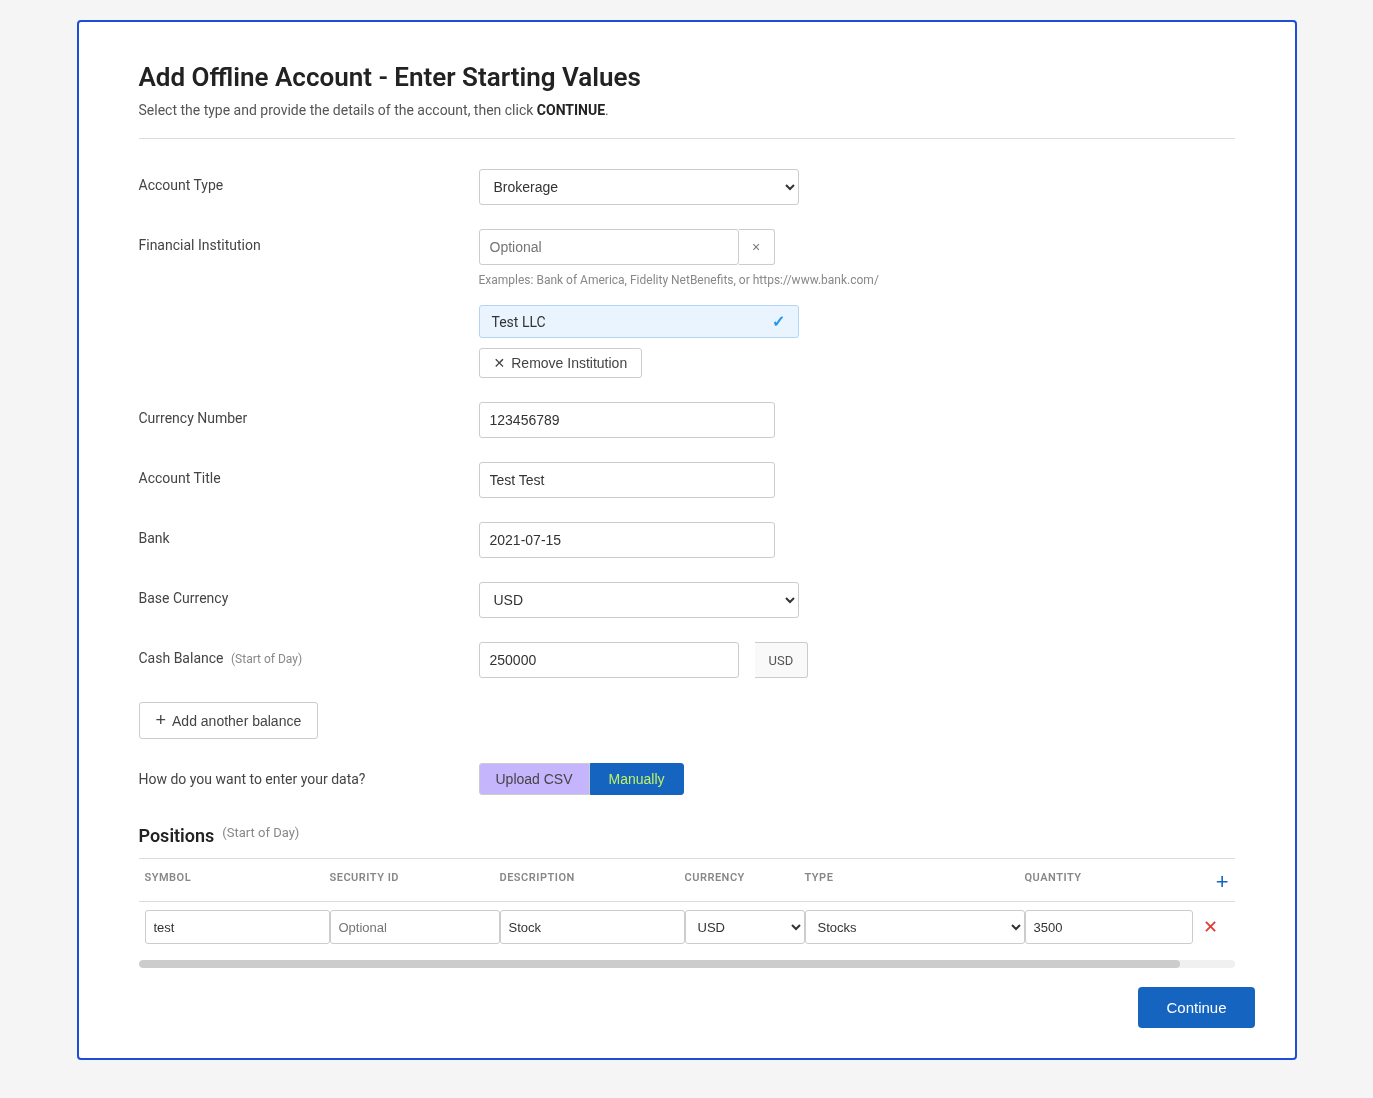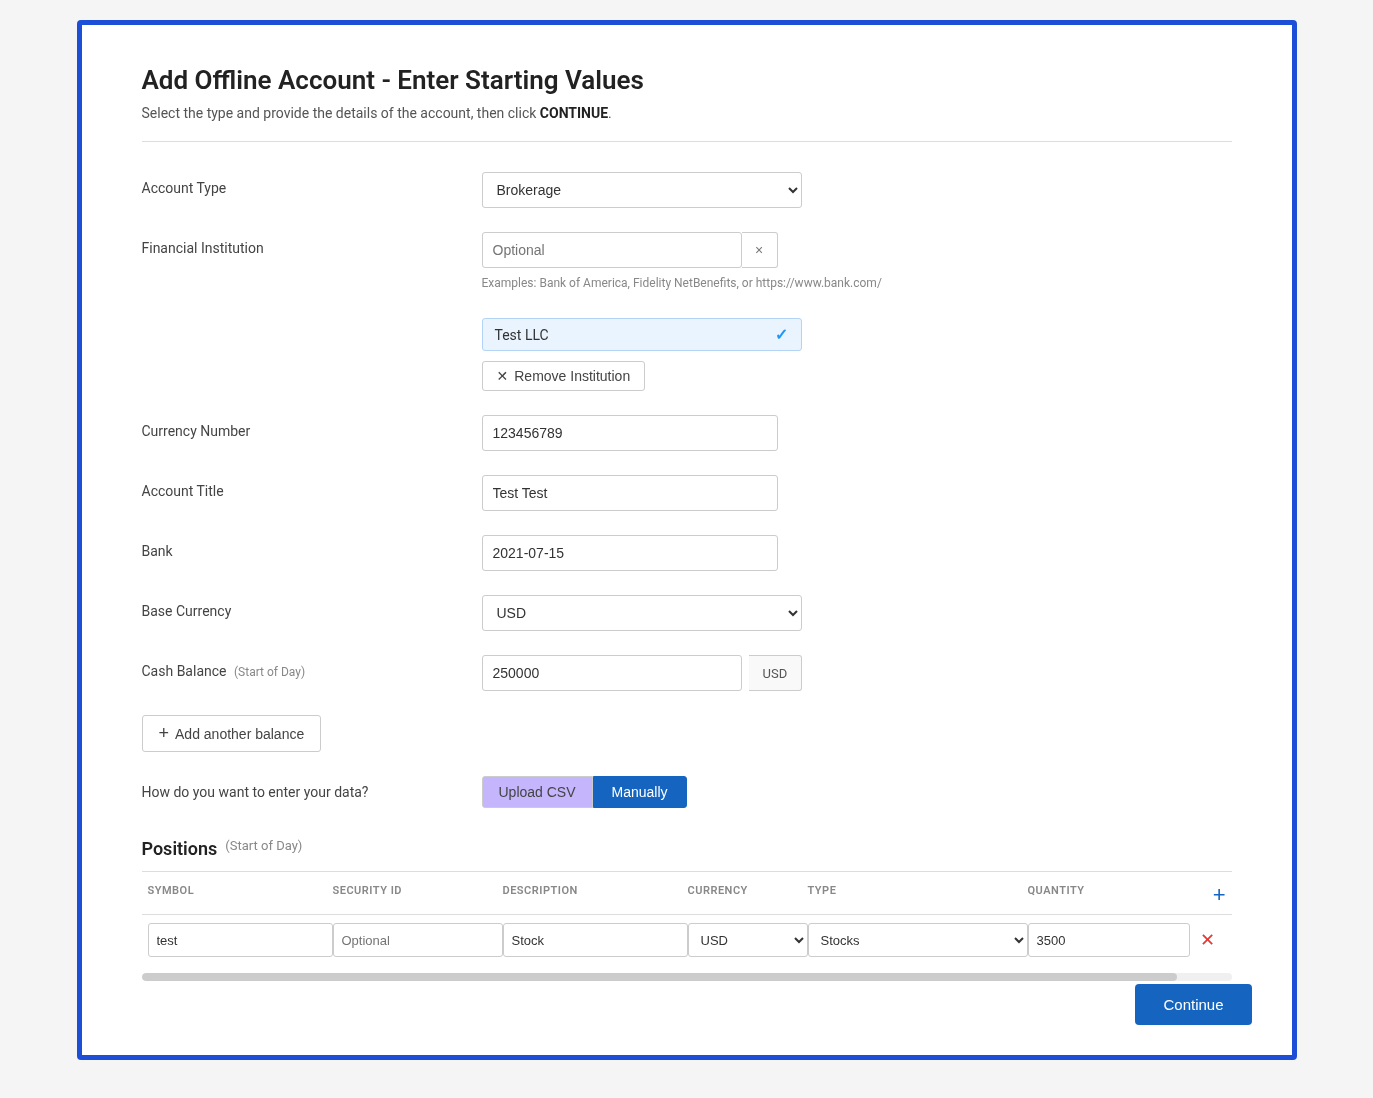--- a/index.html
+++ b/index.html
@@ -9,21 +9,21 @@
       min-height: 1098px;
       display: flex;
       flex-direction: column;
       align-items: center;
       padding: 20px;
     }
     .page-wrapper {
       background: #fff;
       width: 1220px;
       min-height: 1040px;
-      border: 5px solid #1d4ed8;
+      border: 2px solid #1d4ed8;
       border-radius: 4px;
       padding: 40px 60px 60px 60px;
       position: relative;
     }
     .page-title {
       font-size: 26px;
       font-weight: 600;
       color: #222;
       margin-bottom: 10px;
     }
@@ -101,21 +101,21 @@
     }
     .selected-institution {
       display: flex;
       align-items: center;
       justify-content: space-between;
       background: #eaf4ff;
       border: 1px solid #b3d4f5;
       border-radius: 3px;
       padding: 6px 12px;
       width: 320px;
-      margin-top: 28px;
+      margin-top: 18px;
       font-size: 14px;
       color: #333;
       text-align: center;
     }
     .selected-institution .check-icon {
       color: #2196f3;
       font-weight: bold;
       font-size: 16px;
     }
     .remove-institution-btn {
@@ -133,21 +133,21 @@
     }
     .account-number-input, .account-title-input, .date-input {
       width: 296px;
     }
     .base-currency-select {
       width: 320px;
     }
     .cash-balance-row {
       display: flex;
       align-items: center;
-      gap: 7px;
+      gap: 16px;
     }
     .cash-balance-input {
       width: 260px;
       border-radius: 3px 0 0 3px;
       border-right: none;
     }
     .cash-balance-currency {
       height: 36px;
       border: 1px solid #ccc;
       border-left: none;
@@ -194,21 +194,21 @@
       font-size: 14px;
       color: #444;
       cursor: pointer;
     }
     .manually-btn {
       border: 1px solid #1565c0;
       background: #1565c0;
       border-radius: 0 3px 3px 0;
       padding: 7px 18px;
       font-size: 14px;
-      color: #ffffff;
+      color: #bef264;
       cursor: pointer;
       font-weight: 500;
     }
     .positions-section {
       margin-top: 10px;
     }
     .positions-header {
       display: flex;
       align-items: flex-start;
       gap: 8px;

